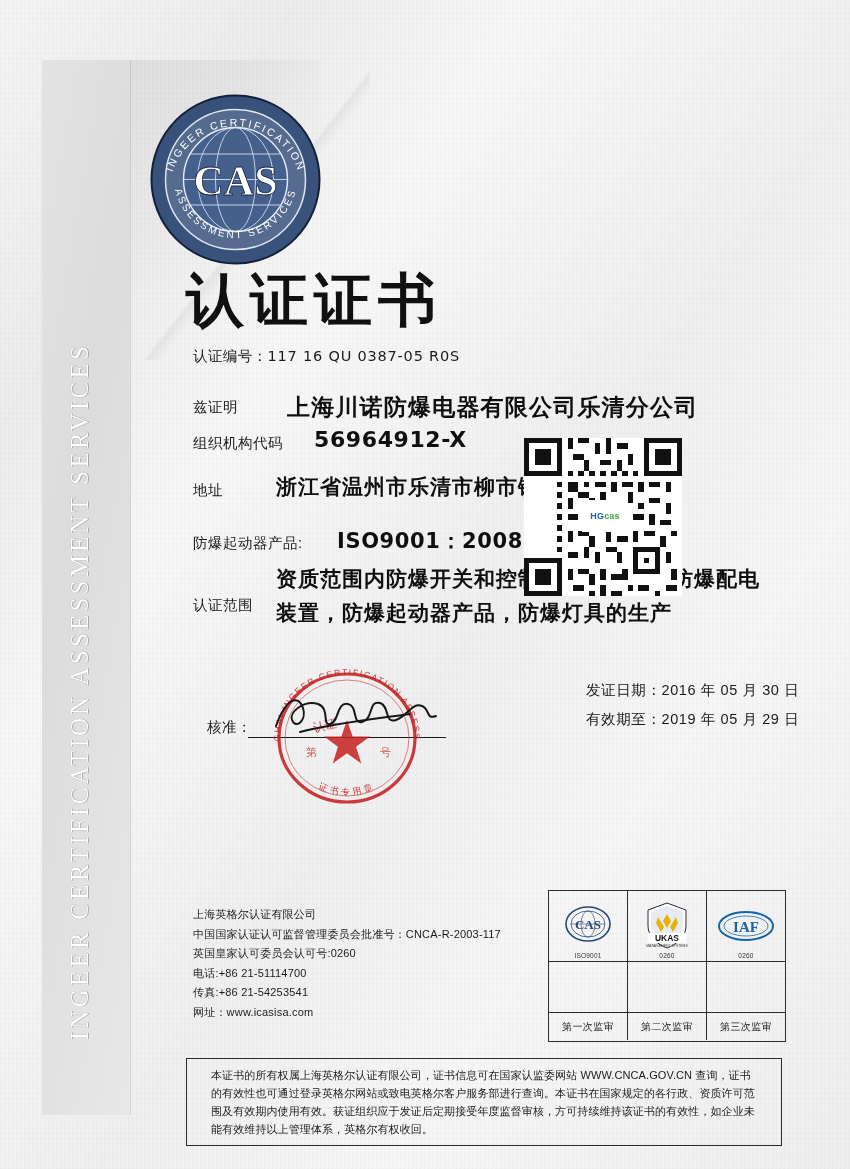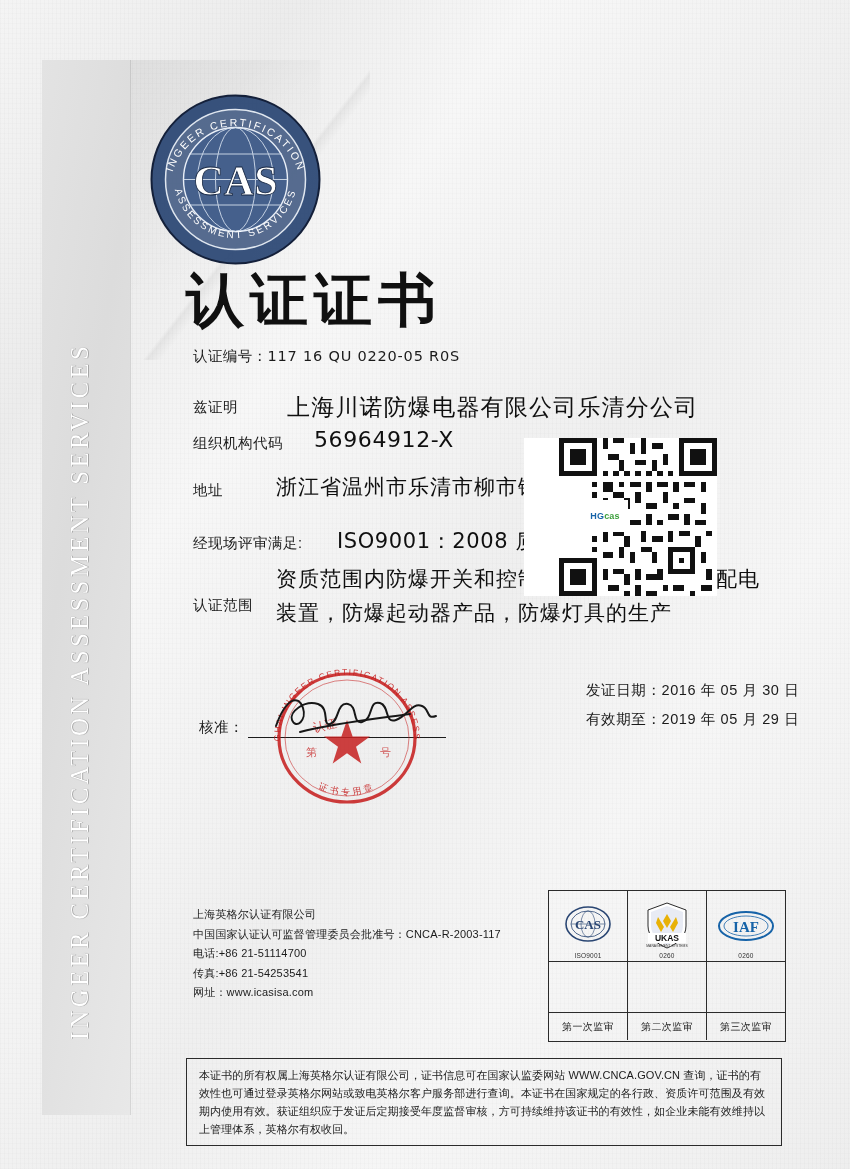--- a/index.html
+++ b/index.html
@@ -115,50 +115,49 @@
   .row-label {
     position: absolute;
     font-size: 14.5px;
     color: #1b1b1b;
     letter-spacing: 0.5px;
   }
   .row-value {
     position: absolute;
     font-size: 20px;
     color: #0f0f0f;
-    font-weight: 400;
+    font-weight: 700;
     letter-spacing: 1px;
   }
 
   #lbl-company { left: 193px; top: 398px; }
   #val-company { left: 287px; top: 392px; font-size: 23px; letter-spacing: 1.2px; }
 
   #lbl-orgcode  { left: 193px; top: 434px; }
   #val-orgcode  { left: 314px; top: 427px; font-family: "DejaVu Sans", sans-serif; font-size: 22px; letter-spacing: 0.6px; }
 
   #lbl-address  { left: 193px; top: 481px; }
   #val-address  { left: 276px; top: 473px; font-size: 21px; letter-spacing: 1px; }
 
   #lbl-standard { left: 193px; top: 534px; }
   #val-standard { left: 337px; top: 527px; font-size: 21px; letter-spacing: 0.6px; font-family: "DejaVu Sans", sans-serif; }
 
   #lbl-scope    { left: 193px; top: 596px; }
   #val-scope    { left: 276px; top: 562px; font-size: 21px; line-height: 34px; letter-spacing: 1px; width: 500px; }
 
-  #lbl-approve  { left: 199px; top: 718px; }
+  #lbl-approve  { left: 207px; top: 718px; }
 
   
   #qr {
     position: absolute;
     left: 524px;
     top: 438px;
     width: 158px;
     height: 158px;
     background: #ffffff;
-    padding-left: 35px;
   }
   #qr canvas, #qr .qr-grid { display: block; }
   #qr-logo {
     position: absolute;
     left: 58px;
     top: 62px;
     width: 44px;
     height: 30px;
     background: #ffffff;
     display: flex;
@@ -274,21 +273,21 @@
   }
   .bot-cell + .bot-cell { border-left: 1px solid #2b2b2b; }
 
   
   #legal {
     position: absolute;
     left: 186px;
     top: 1058px;
     width: 596px;
     border: 1px solid #2b2b2b;
-    padding: 7px 12px;
+    padding: 7px 24px;
     box-sizing: border-box;
     font-size: 11px;
     line-height: 18px;
     color: #1b1b1b;
     letter-spacing: 0.1px;
   }
 </style>
 </head>
 <body>
 
@@ -329,33 +328,33 @@
       </text>
       <text font-family="Liberation Sans, sans-serif" font-size="10" fill="#ffffff" letter-spacing="2.4">
         <textPath href="#arcBot" startOffset="50%" text-anchor="middle">ASSESSMENT SERVICES</textPath>
       </text>
     </svg>
   </div>
 
   <div id="title">认证证书</div>
 
   <div id="cert-no">
-    <span>认证编号：</span><span class="num">117 16 QU 0220-05 R0S</span>
+    <span>认证编号：</span><span class="num">117 16 QU 0387-05 R0S</span>
   </div>
 
   <div class="row-label" id="lbl-company">兹证明</div>
   <div class="row-value" id="val-company">上海川诺防爆电器有限公司乐清分公司</div>
 
   <div class="row-label" id="lbl-orgcode">组织机构代码</div>
   <div class="row-value" id="val-orgcode">56964912-X</div>
 
   <div class="row-label" id="lbl-address">地址</div>
   <div class="row-value" id="val-address">浙江省温州市乐清市柳市镇</div>
 
-  <div class="row-label" id="lbl-standard">经现场评审满足:</div>
+  <div class="row-label" id="lbl-standard">防爆起动器产品:</div>
   <div class="row-value" id="val-standard">ISO9001：2008 质量管理体系</div>
 
   <div class="row-label" id="lbl-scope">认证范围</div>
   <div class="row-value" id="val-scope">资质范围内防爆开关和控制及保护产品，防爆配电装置，防爆起动器产品，防爆灯具的生产</div>
 
   <div id="qr">
     <svg class="qr-grid" width="158" height="158" viewBox="0 0 29 29" shape-rendering="crispEdges" xmlns="http://www.w3.org/2000/svg">
       <rect width="29" height="29" fill="#ffffff"></rect>
       <g fill="#111111">
 
@@ -509,20 +508,21 @@
       <span>发证日期：</span><span>2016 年 05 月 30 日</span>
     </div>
     <div>
       <span>有效期至：</span><span>2019 年 05 月 29 日</span>
     </div>
   </div>
 
   <div id="footer-left">
     <div>上海英格尔认证有限公司</div>
     <div>中国国家认证认可监督管理委员会批准号：CNCA-R-2003-117</div>
+    <div>英国皇家认可委员会认可号:0260</div>
     <div>电话:+86 21-51114700</div>
     <div>传真:+86 21-54253541</div>
     <div>网址：www.icasisa.com</div>
   </div>
 
   <div id="marks">
     <div id="marks-top">
 
       <div class="mark-cell">
         <svg width="52" height="46" viewBox="0 0 52 46" xmlns="http://www.w3.org/2000/svg">

